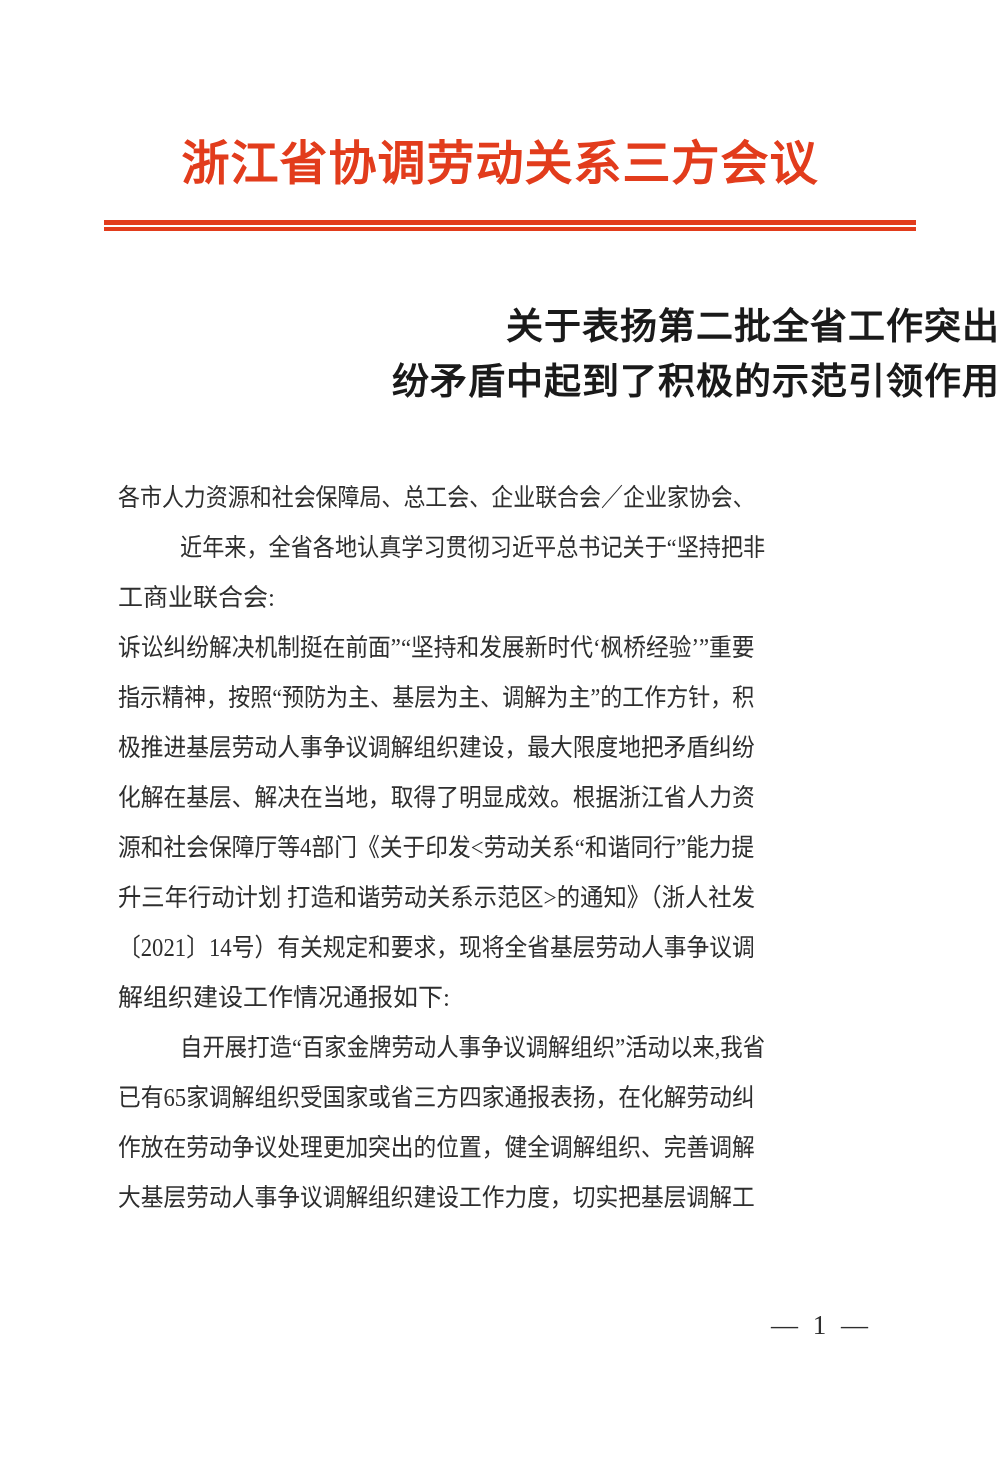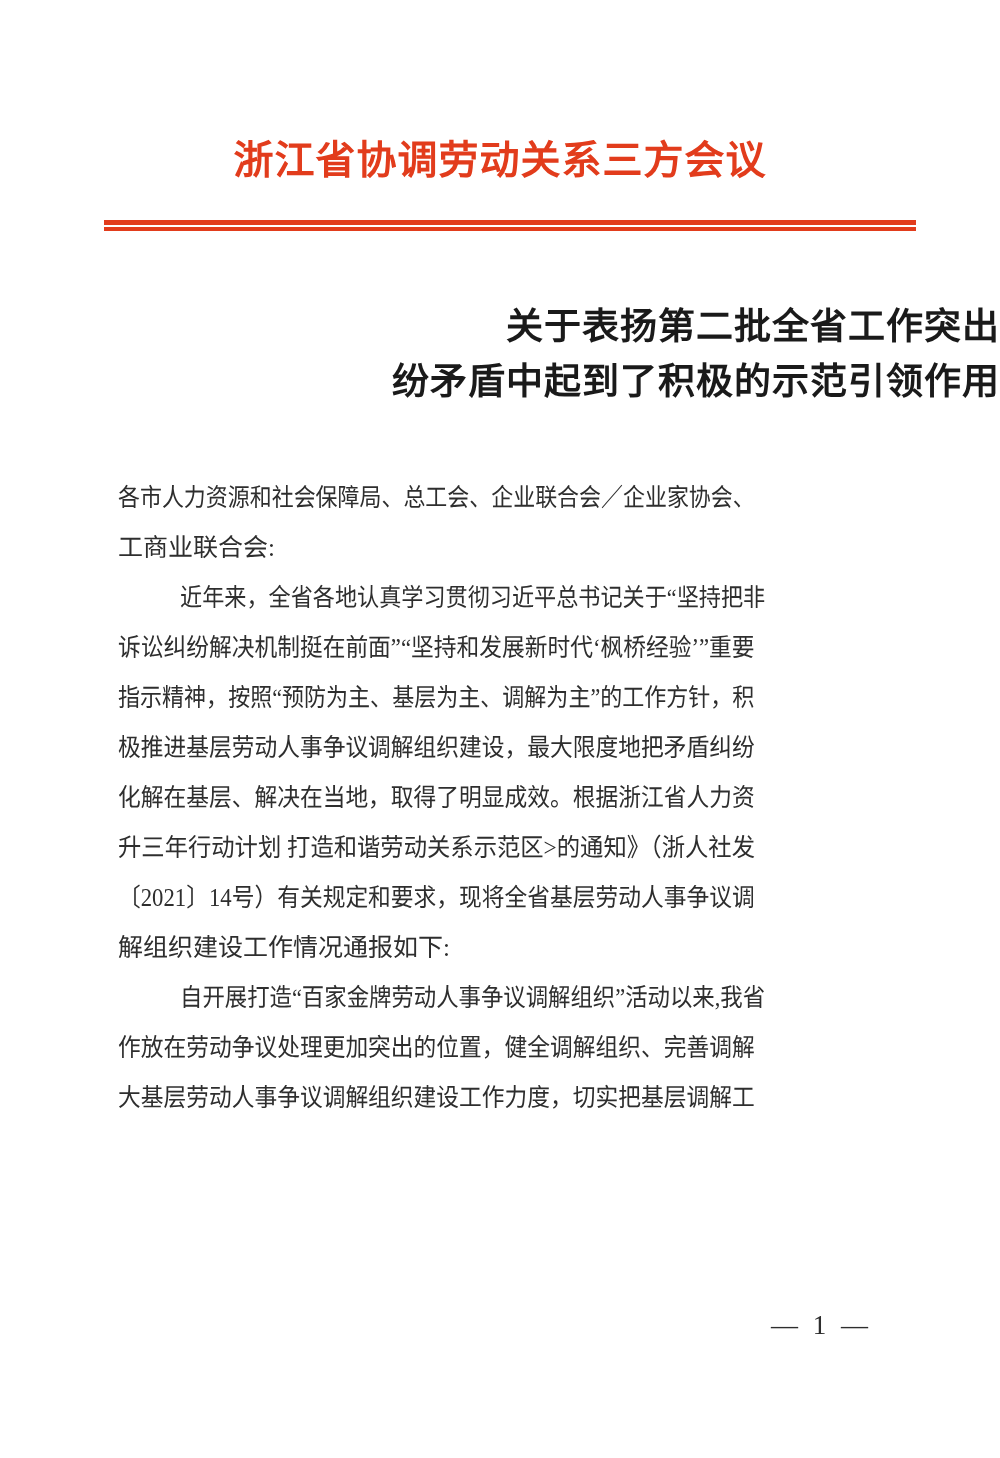--- a/index.html
+++ b/index.html
@@ -20,27 +20,26 @@
     overflow: hidden;
     font-family: "Liberation Serif", "DejaVu Serif", serif;
   }
   
   .letterhead {
     position: absolute;
     top: 118px;
     left: 0;
     width: 100%;
     text-align: center;
-    font-size: 40px;
+    font-size: 48px;
     line-height: 92px;
     font-weight: 700;
     letter-spacing: 1px;
     color: var(--accent);
     white-space: nowrap;
-    font-family: Liberation Mono, monospace;
   }
   .red-rule {
     position: absolute;
     top: 220px;
     left: 104px;
     width: 812px;
     height: 11px;
     background: linear-gradient(
       to bottom,
       var(--accent) 0 50%,
@@ -104,29 +103,31 @@
 
   <div class="red-rule"></div>
 
   <div class="doc-title">
     <div>关于表扬第二批全省工作突出</div>
     <div>纷矛盾中起到了积极的示范引领作用</div>
   </div>
 
   <div class="body-text">
       <div class="line"><span class="line-inner" style="transform: scaleX(0.8782);">各市人力资源和社会保障局、总工会、企业联合会／企业家协会、</span></div>
+      <div class="line indent"><span class="line-inner" style="transform: scaleX(0.8852);">近年来，全省各地认真学习贯彻习近平总书记关于“坚持把非</span></div>
       <div class="line"><span class="line-inner" style="transform: scaleX(1);">工商业联合会:</span></div>
-      <div class="line indent"><span class="line-inner" style="transform: scaleX(0.8852);">近年来，全省各地认真学习贯彻习近平总书记关于“坚持把非</span></div>
       <div class="line"><span class="line-inner" style="transform: scaleX(0.9095);">诉讼纠纷解决机制挺在前面”“坚持和发展新时代‘枫桥经验’”重要</span></div>
       <div class="line"><span class="line-inner" style="transform: scaleX(0.8812);">指示精神，按照“预防为主、基层为主、调解为主”的工作方针，积</span></div>
       <div class="line"><span class="line-inner" style="transform: scaleX(0.9095);">极推进基层劳动人事争议调解组织建设，最大限度地把矛盾纠纷</span></div>
       <div class="line"><span class="line-inner" style="transform: scaleX(0.9095);">化解在基层、解决在当地，取得了明显成效。根据浙江省人力资</span></div>
+      <div class="line"><span class="line-inner" style="transform: scaleX(0.9106);">源和社会保障厅等4部门《关于印发&lt;劳动关系“和谐同行”能力提</span></div>
       <div class="line"><span class="line-inner" style="transform: scaleX(0.9328);">升三年行动计划 打造和谐劳动关系示范区&gt;的通知》（浙人社发</span></div>
       <div class="line"><span class="line-inner" style="transform: scaleX(0.9095);">〔2021〕14号）有关规定和要求，现将全省基层劳动人事争议调</span></div>
       <div class="line"><span class="line-inner" style="transform: scaleX(1);">解组织建设工作情况通报如下:</span></div>
       <div class="line indent"><span class="line-inner" style="transform: scaleX(0.8954);">自开展打造“百家金牌劳动人事争议调解组织”活动以来,我省</span></div>
+      <div class="line"><span class="line-inner" style="transform: scaleX(0.9095);">已有65家调解组织受国家或省三方四家通报表扬，在化解劳动纠</span></div>
       <div class="line"><span class="line-inner" style="transform: scaleX(0.9095);">作放在劳动争议处理更加突出的位置，健全调解组织、完善调解</span></div>
       <div class="line"><span class="line-inner" style="transform: scaleX(0.9095);">大基层劳动人事争议调解组织建设工作力度，切实把基层调解工</span></div>
     </div>
 
   <div class="page-number">— 1 —</div>
 
 </div>
 
 </body></html>

